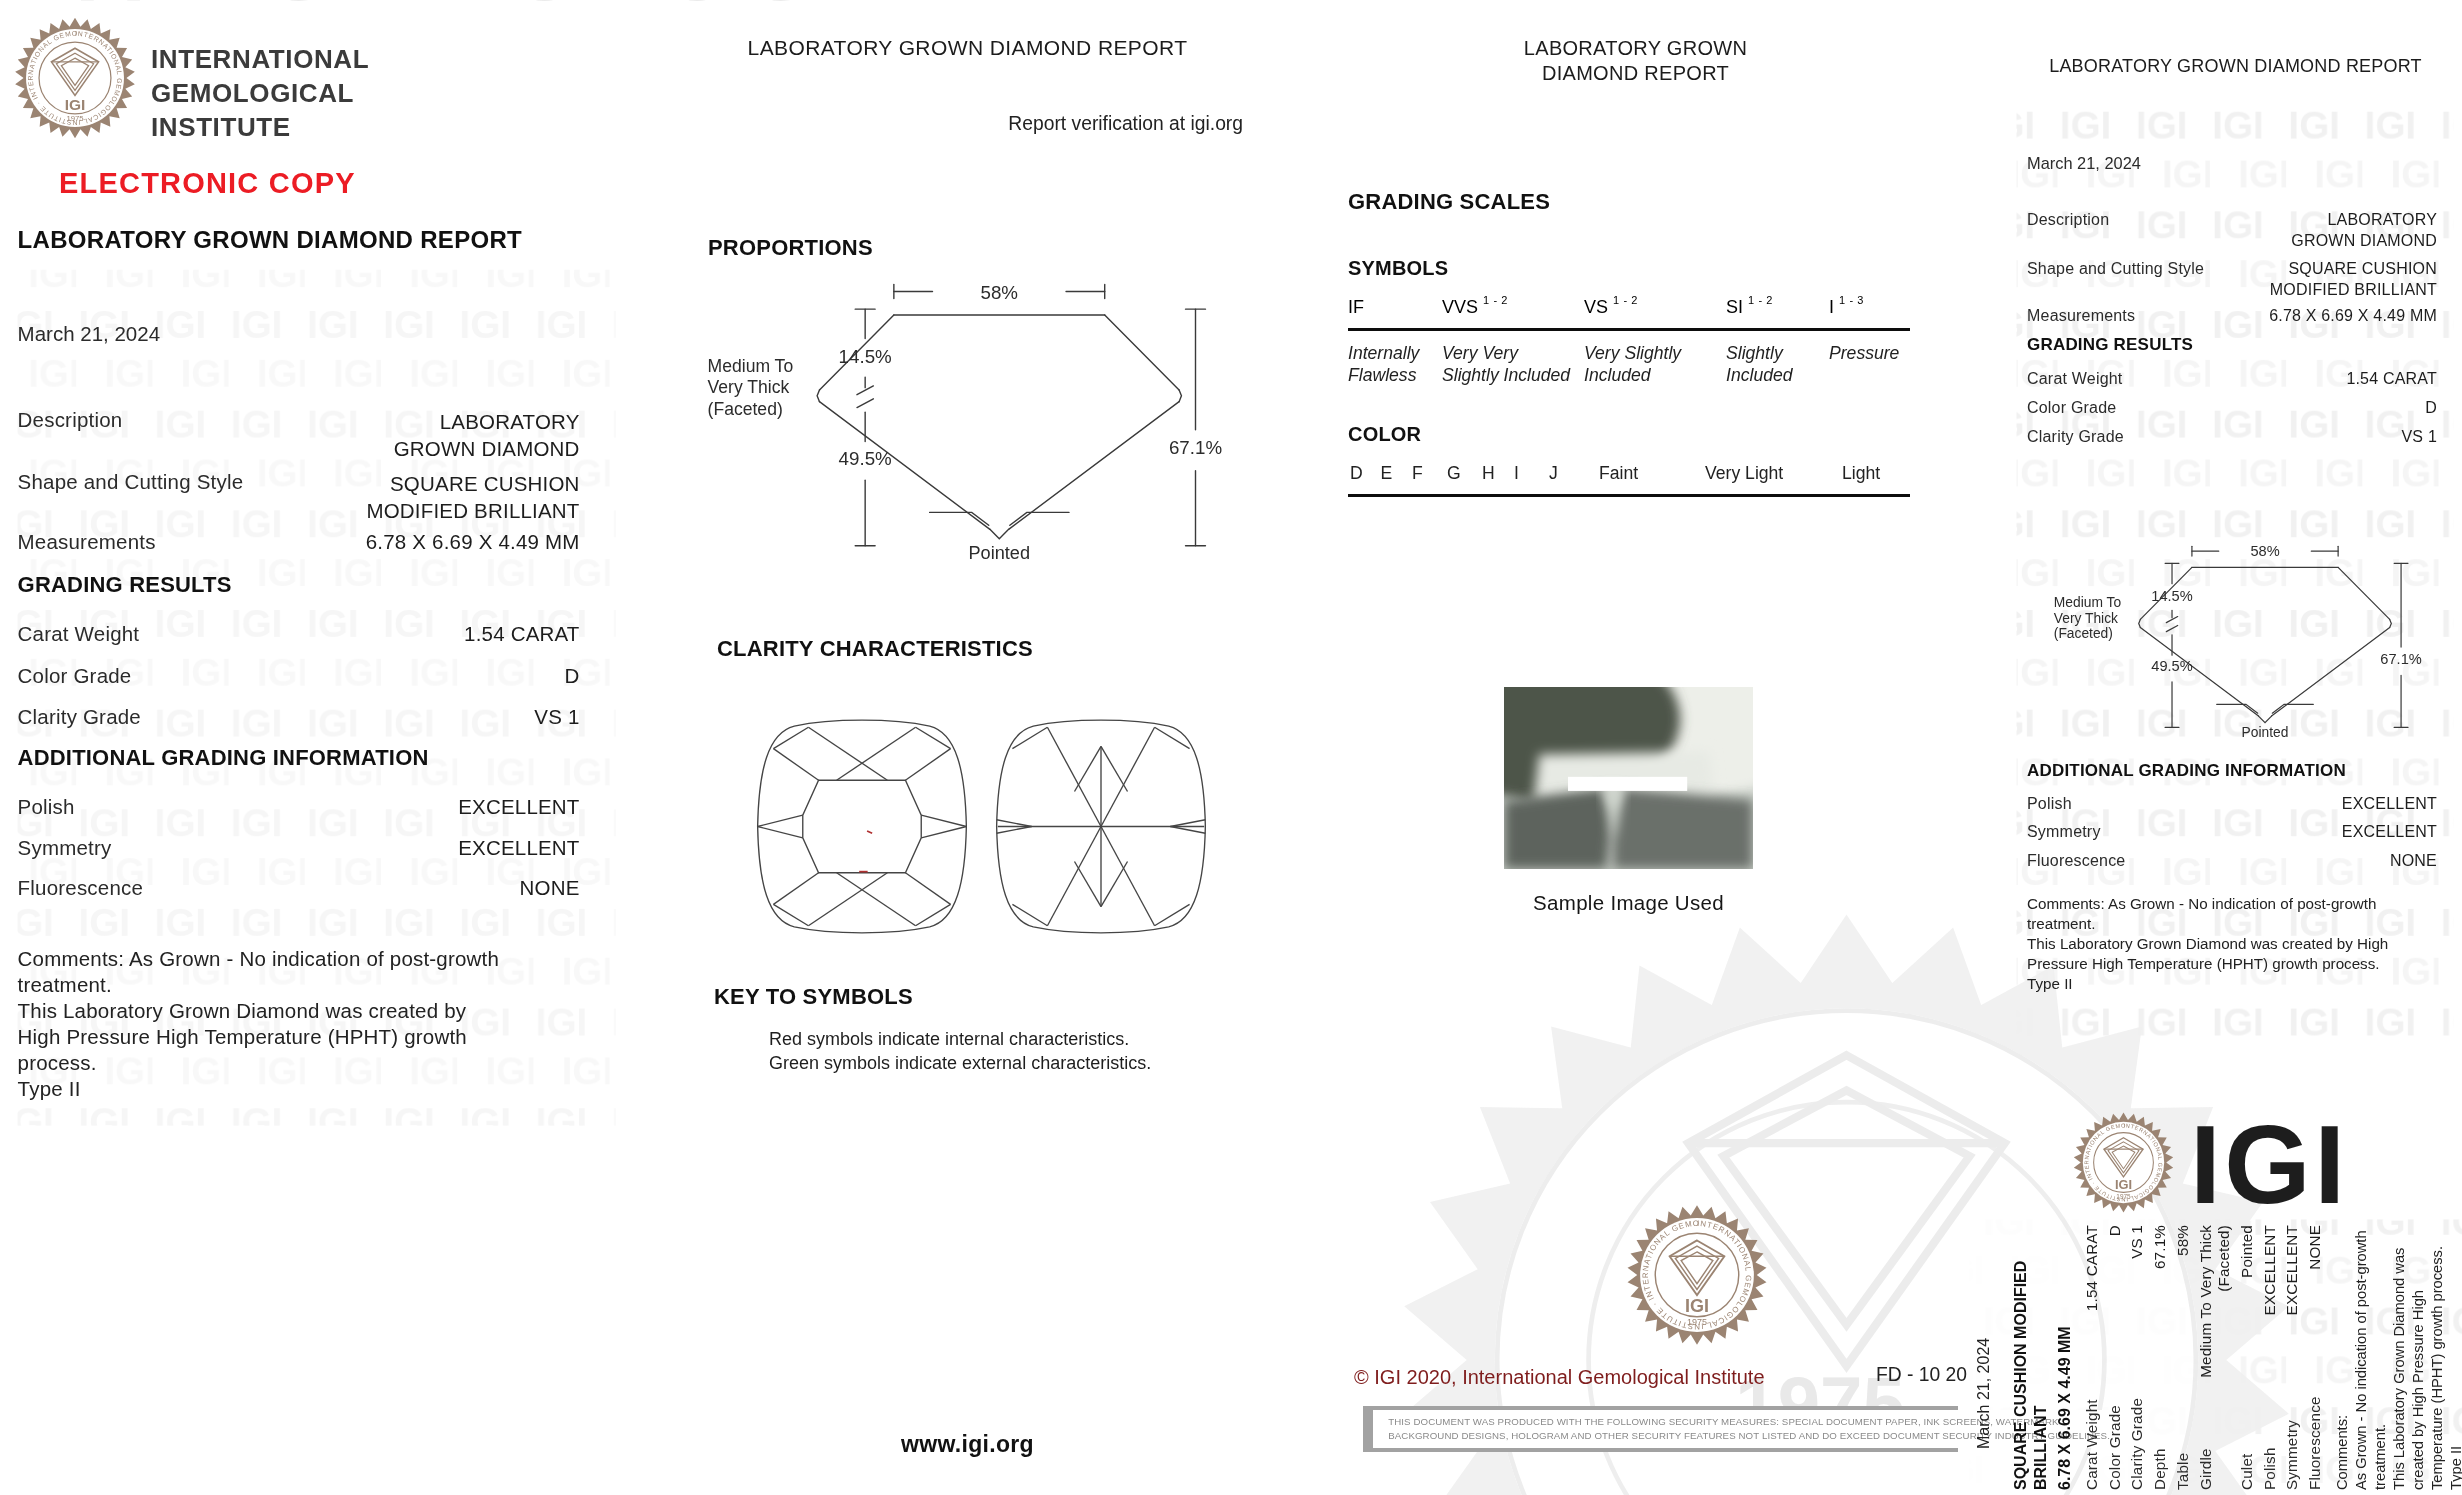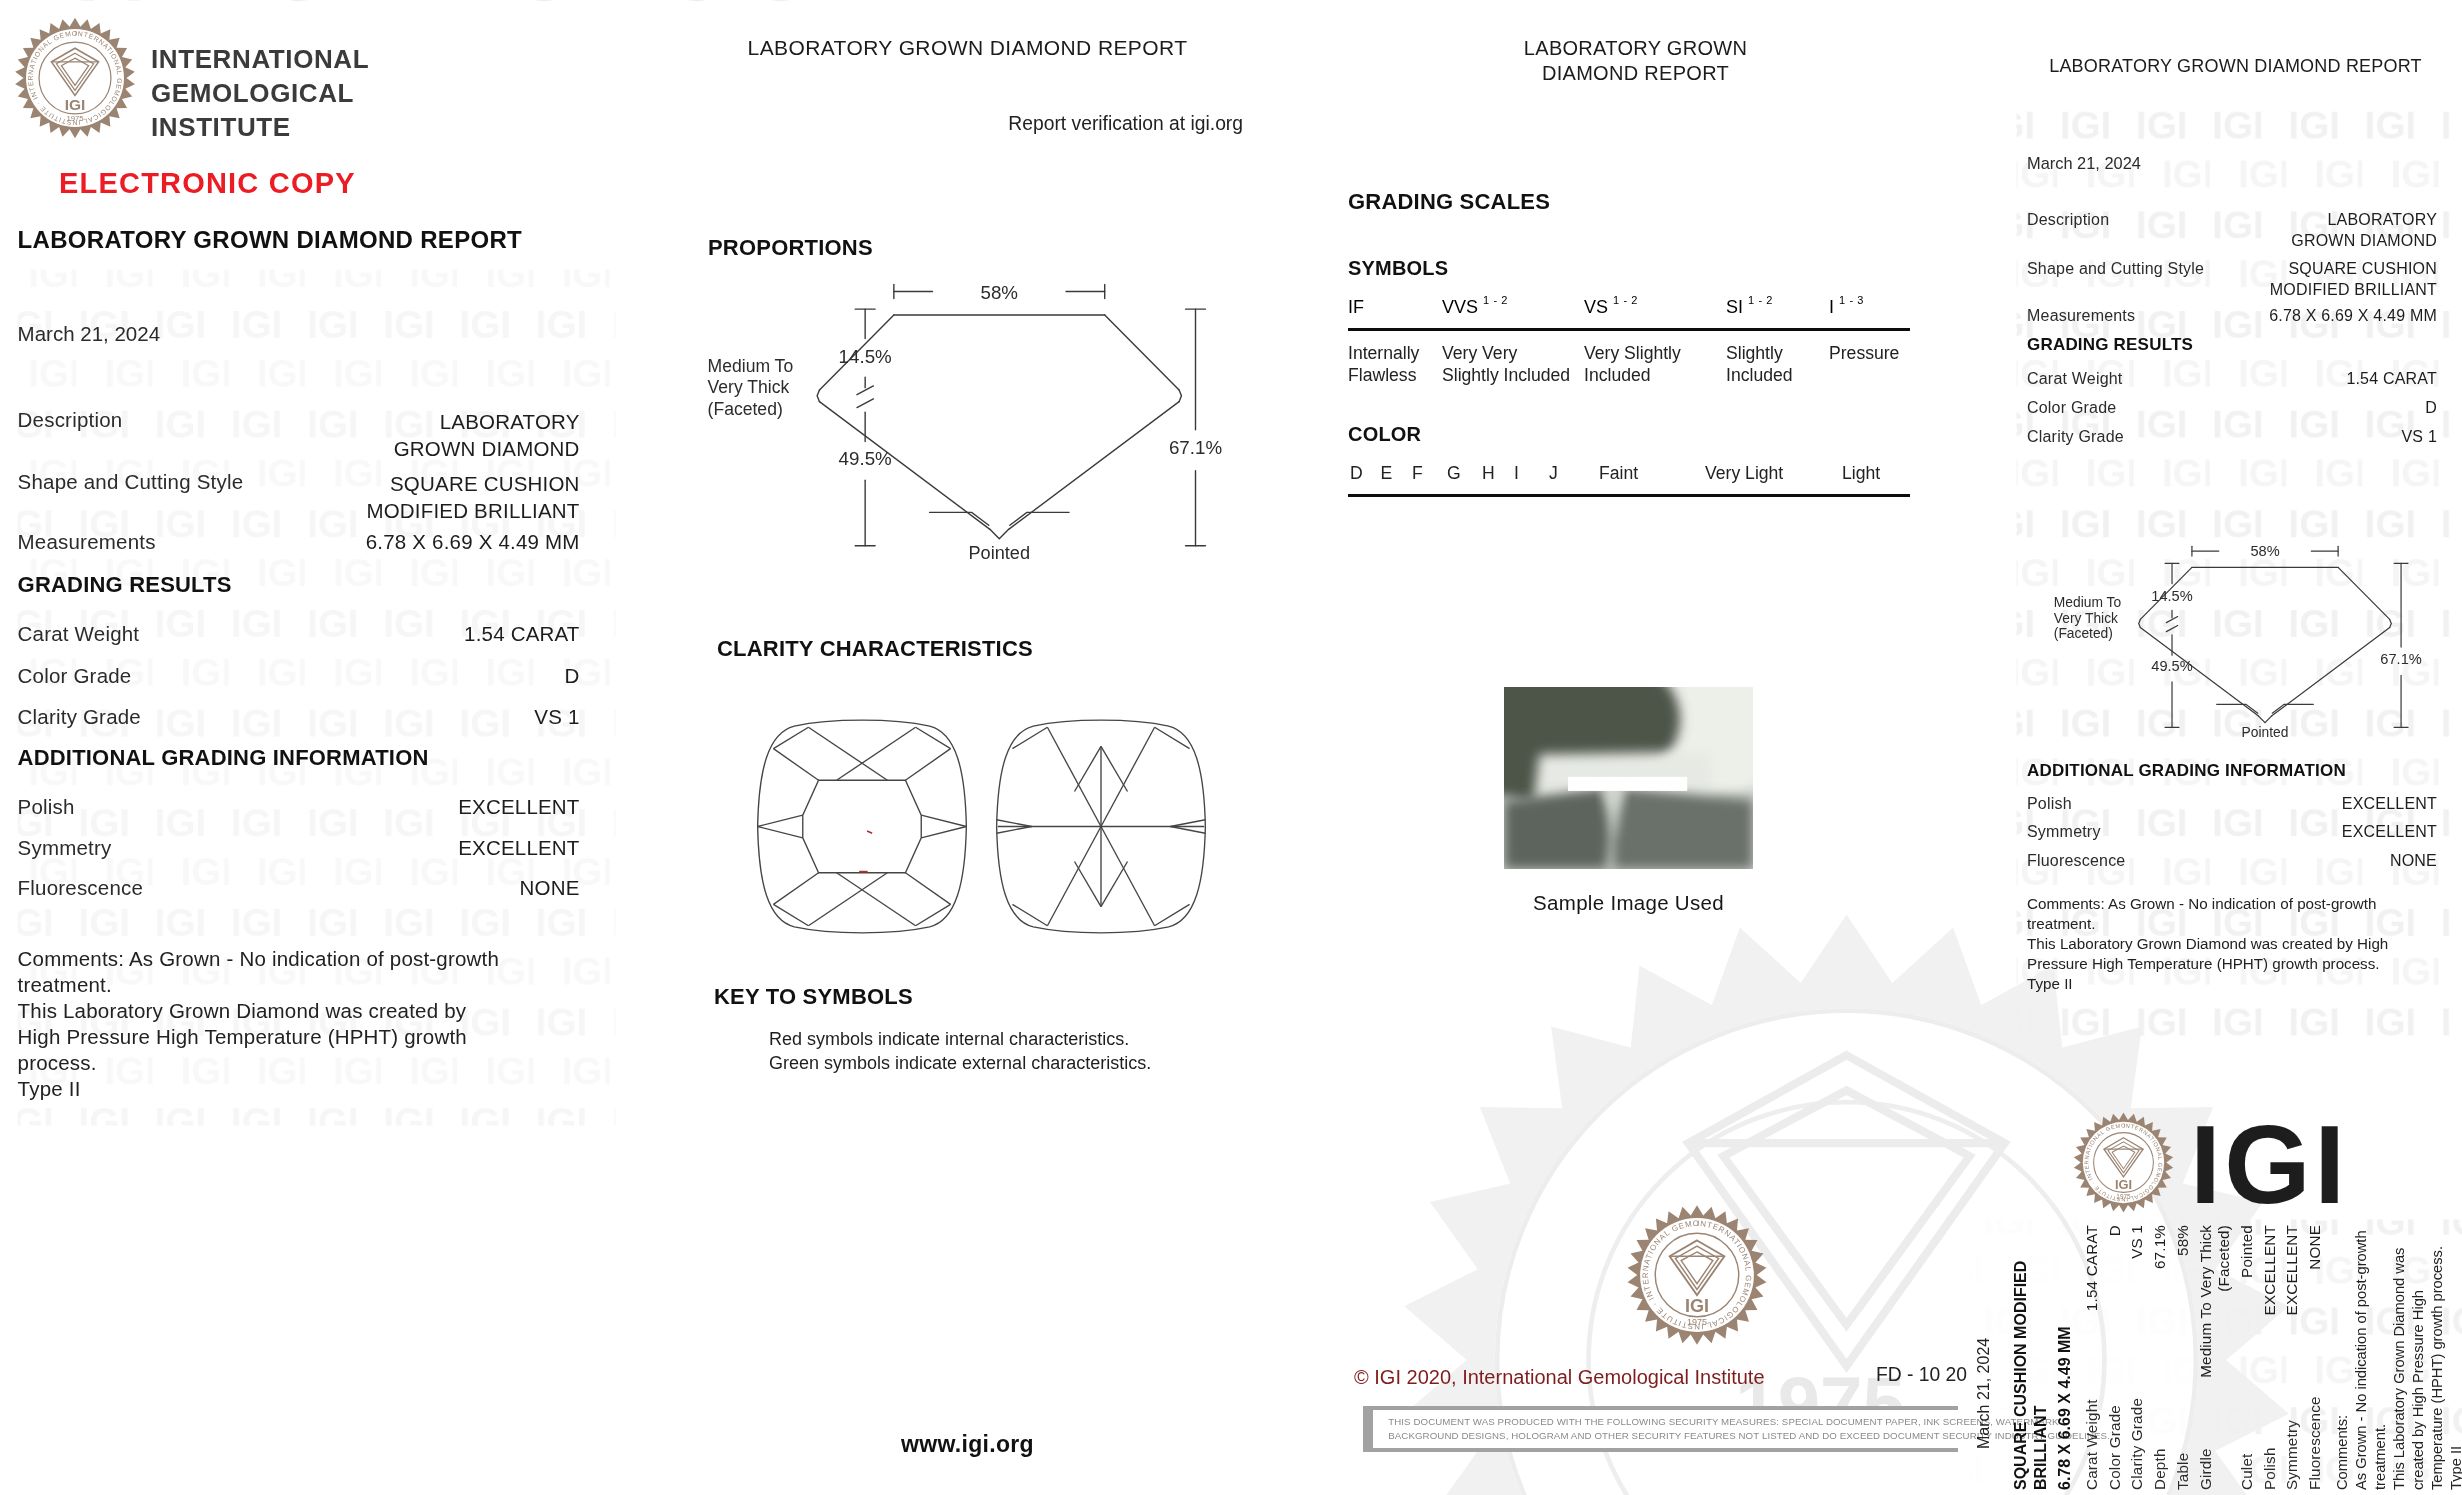--- a/index.html
+++ b/index.html
@@ -267,21 +267,21 @@
 <div class="abs sechead" style="left:1348px;top:257px;font-size:20px;">SYMBOLS</div>
 
 <div class="abs" style="left:1348px;top:296px;width:562px;display:flex;">
   <span class="scale-code" style="width:94px;"><span>IF</span> <sup></sup></span>
   <span class="scale-code" style="width:142px;"><span>VVS</span> <sup>1 - 2</sup></span>
   <span class="scale-code" style="width:142px;"><span>VS</span> <sup>1 - 2</sup></span>
   <span class="scale-code" style="width:103px;"><span>SI</span> <sup>1 - 2</sup></span>
   <span class="scale-code" style="width:81px;"><span>I</span> <sup>1 - 3</sup></span>
 </div>
 <div class="abs divider" style="left:1348px;top:328px;width:562px;"></div>
-<div class="abs" style="left:1348px;top:342px;width:562px;display:flex;">
+<div class="abs" style="left:1348px;top:342px;width:562px;display:flex;font-style:italic;">
   <span class="scale-desc" style="width:94px;padding-right:5.9px;box-sizing:border-box;">Internally Flawless</span>
   <span class="scale-desc" style="width:142px;padding-right:7px;box-sizing:border-box;">Very Very Slightly Included</span>
   <span class="scale-desc" style="width:142px;padding-right:7px;box-sizing:border-box;">Very Slightly Included</span>
   <span class="scale-desc" style="width:103px;padding-right:5.9px;box-sizing:border-box;">Slightly Included</span>
   <span class="scale-desc" style="width:81px;">Pressure</span>
 </div>
 
 <div class="abs sechead" style="left:1348px;top:423px;font-size:20px;">COLOR</div>
 <div class="abs" style="left:1350px;top:463px;width:562px;height:32px;">
   <span class="colletter" style="left:0;">D</span>

